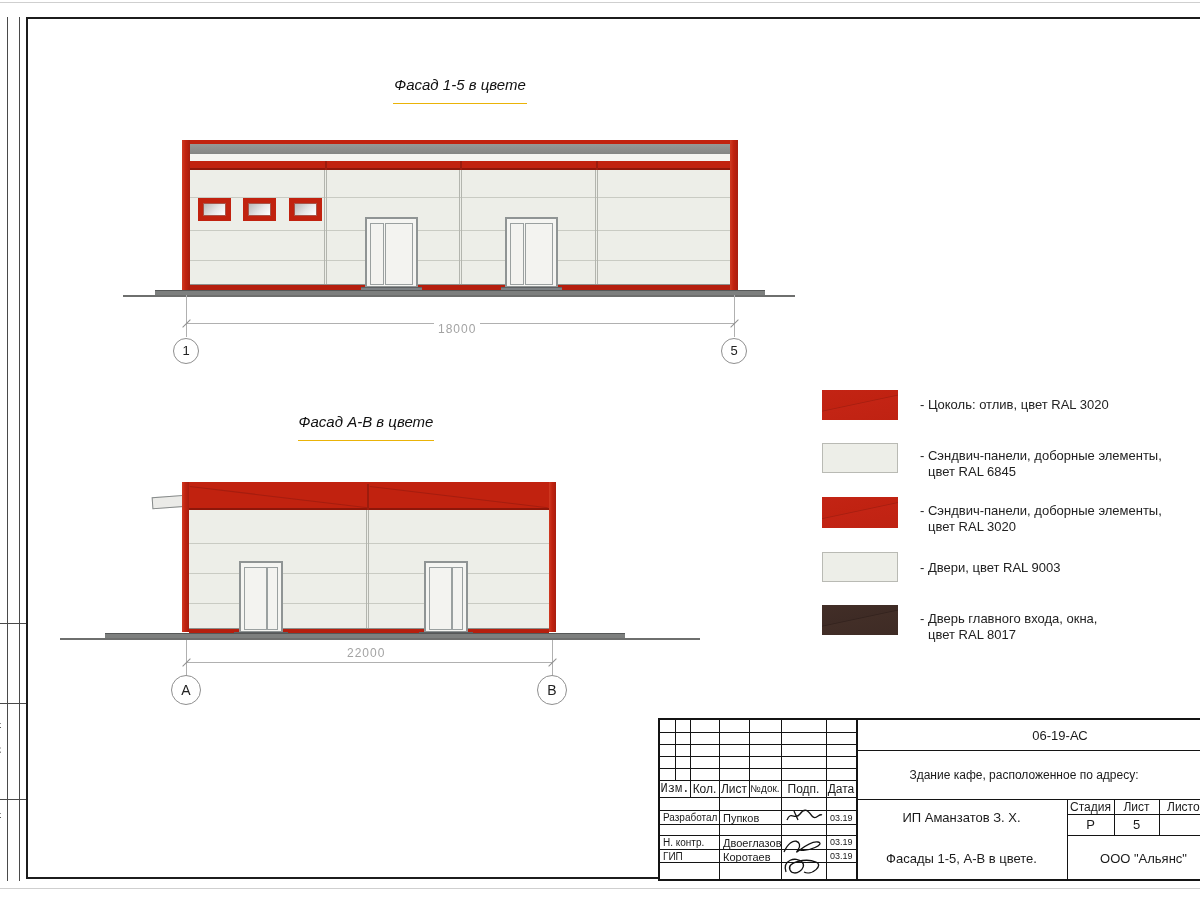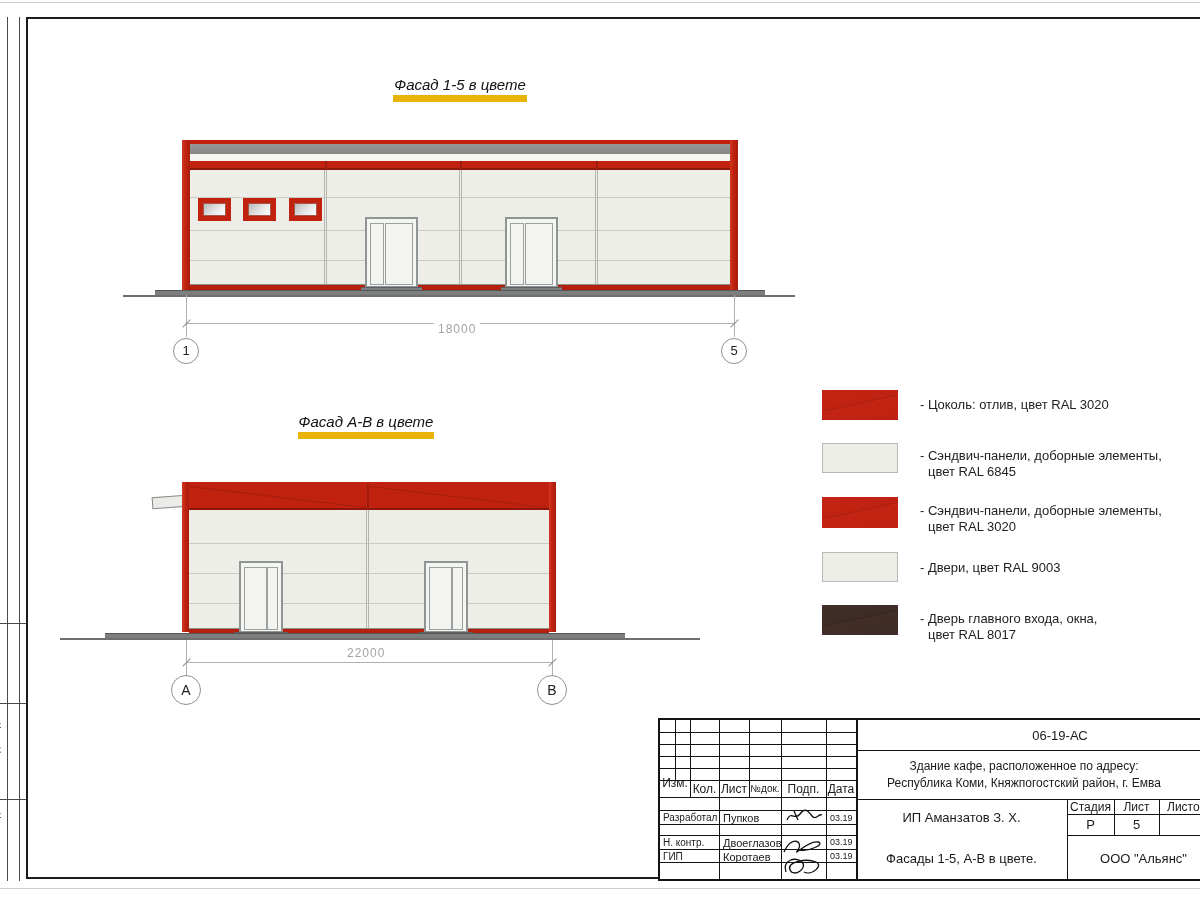--- a/index.html
+++ b/index.html
@@ -18,21 +18,21 @@
   .sidediv { position:absolute; height:1px; background:#4a4a4a; }
   .side-cell { position:absolute; left:0; width:8px; overflow:hidden; }
   .side-cell span {
     position:absolute; left:-9px; top:4px; writing-mode:vertical-rl; transform:rotate(180deg);
     font-size:8.5px; color:#222; white-space:nowrap; letter-spacing:0.5px;
   }
 
   
   .fa-title {
     position:absolute; font-style:italic; font-size:15px; color:#111;
-    text-align:center; border-bottom:7px solid #eab308; padding-bottom:2px;
+    text-align:center; border-bottom:1px solid #eab308; padding-bottom:10px;
   }
 
   
   .red   { background:#c1220f; }
   .wall  { background:#edeee8; }
   .hline { position:absolute; height:1px; background:#c9cbc3; }
   .vjoint{ position:absolute; width:3px; border-left:1px solid #b3b5ae; border-right:1px solid #b3b5ae; box-sizing:border-box; }
   .vjoint-red { position:absolute; width:2px; background:#9c1c0d; }
   .col-red { position:absolute; background:linear-gradient(90deg,#cf3a22 0%,#c1220f 45%,#a81d0e 100%); }
   .band-red { position:absolute; background:#c1220f; border-bottom:2px solid #8e170a; box-sizing:border-box; }
@@ -243,21 +243,21 @@
     <div class="h" style="left:0; top:36px; width:196px;"></div>
     <div class="h" style="left:0; top:48px; width:196px;"></div>
     <div class="h" style="left:0; top:60px; width:196px;"></div>
     <div class="h" style="left:0; top:77px; width:196px;"></div>
     <div class="h" style="left:0; top:90px; width:196px;"></div>
     <div class="h" style="left:0; top:104px; width:196px;"></div>
     <div class="h" style="left:0; top:115px; width:196px;"></div>
     <div class="h" style="left:0; top:129px; width:196px;"></div>
     <div class="h" style="left:0; top:142px; width:196px;"></div>
 
-    <div class="abs lbl t12" style="left:0; top:54px; width:30px; height:17px;">Изм.</div>
+    <div class="abs lbl t12" style="left:0; top:60px; width:30px; height:17px;font-family:Liberation Mono, monospace;">Изм.</div>
     <div class="abs lbl t12" style="left:30px; top:60px; width:29px; height:17px;">Кол.</div>
     <div class="abs lbl t12" style="left:59px; top:60px; width:30px; height:17px;">Лист</div>
     <div class="abs lbl t8" style="left:89px; top:60px; width:32px; height:17px;">№док.</div>
     <div class="abs lbl t12" style="left:121px; top:60px; width:45px; height:17px;">Подп.</div>
     <div class="abs lbl t12" style="left:166px; top:60px; width:30px; height:17px;">Дата</div>
 
     <div class="abs t10" style="left:3px; top:92px;">Разработал</div>
     <div class="abs t11" style="left:63px; top:92px;">Пупков</div>
     <div class="abs t9" style="left:170px; top:93px;">03.19</div>
 
@@ -276,21 +276,20 @@
     <svg class="sig" style="left:118px; top:112px;" width="50" height="48" viewBox="0 0 50 48">
       <path d="M6 20 C14 2, 26 10, 20 18 C14 26, 30 8, 40 10 C48 12, 30 20, 22 18" fill="none" stroke="#111" stroke-width="1.3"></path>
       <path d="M8 40 C4 28, 18 24, 24 30 C30 36, 16 46, 12 38 C8 30, 28 26, 38 30 C46 33, 34 44, 26 40" fill="none" stroke="#111" stroke-width="1.3"></path>
     </svg>
 
     <div class="h" style="left:196px; top:30px; width:364px;"></div>
     <div class="h" style="left:196px; top:79px; width:364px;"></div>
     <div class="abs lbl t13" style="left:196px; top:0; width:336px; height:30px;margin-left:36px;">06-19-АС</div>
     <div class="abs t12" style="left:196px; top:31px; width:336px; height:48px; display:flex; flex-direction:column; justify-content:center; align-items:center; line-height:17px;">
       <div>Здание кафе, расположенное по адресу:</div>
-      <div>Республика Коми, Княжпогостский район, г. Емва</div>
     </div>
 
     <div class="abs lbl t13" style="left:196px; top:79px; width:211px; height:36px;">ИП Аманзатов З. Х.</div>
 
     <div class="v" style="left:407px; top:79px; height:82px;"></div>
     <div class="v" style="left:454px; top:79px; height:36px;"></div>
     <div class="v" style="left:499px; top:79px; height:36px;"></div>
     <div class="h" style="left:407px; top:94px; width:153px;"></div>
     <div class="h" style="left:407px; top:115px; width:153px;"></div>
     <div class="abs lbl t12" style="left:407px; top:79px; width:47px; height:15px;">Стадия</div>

